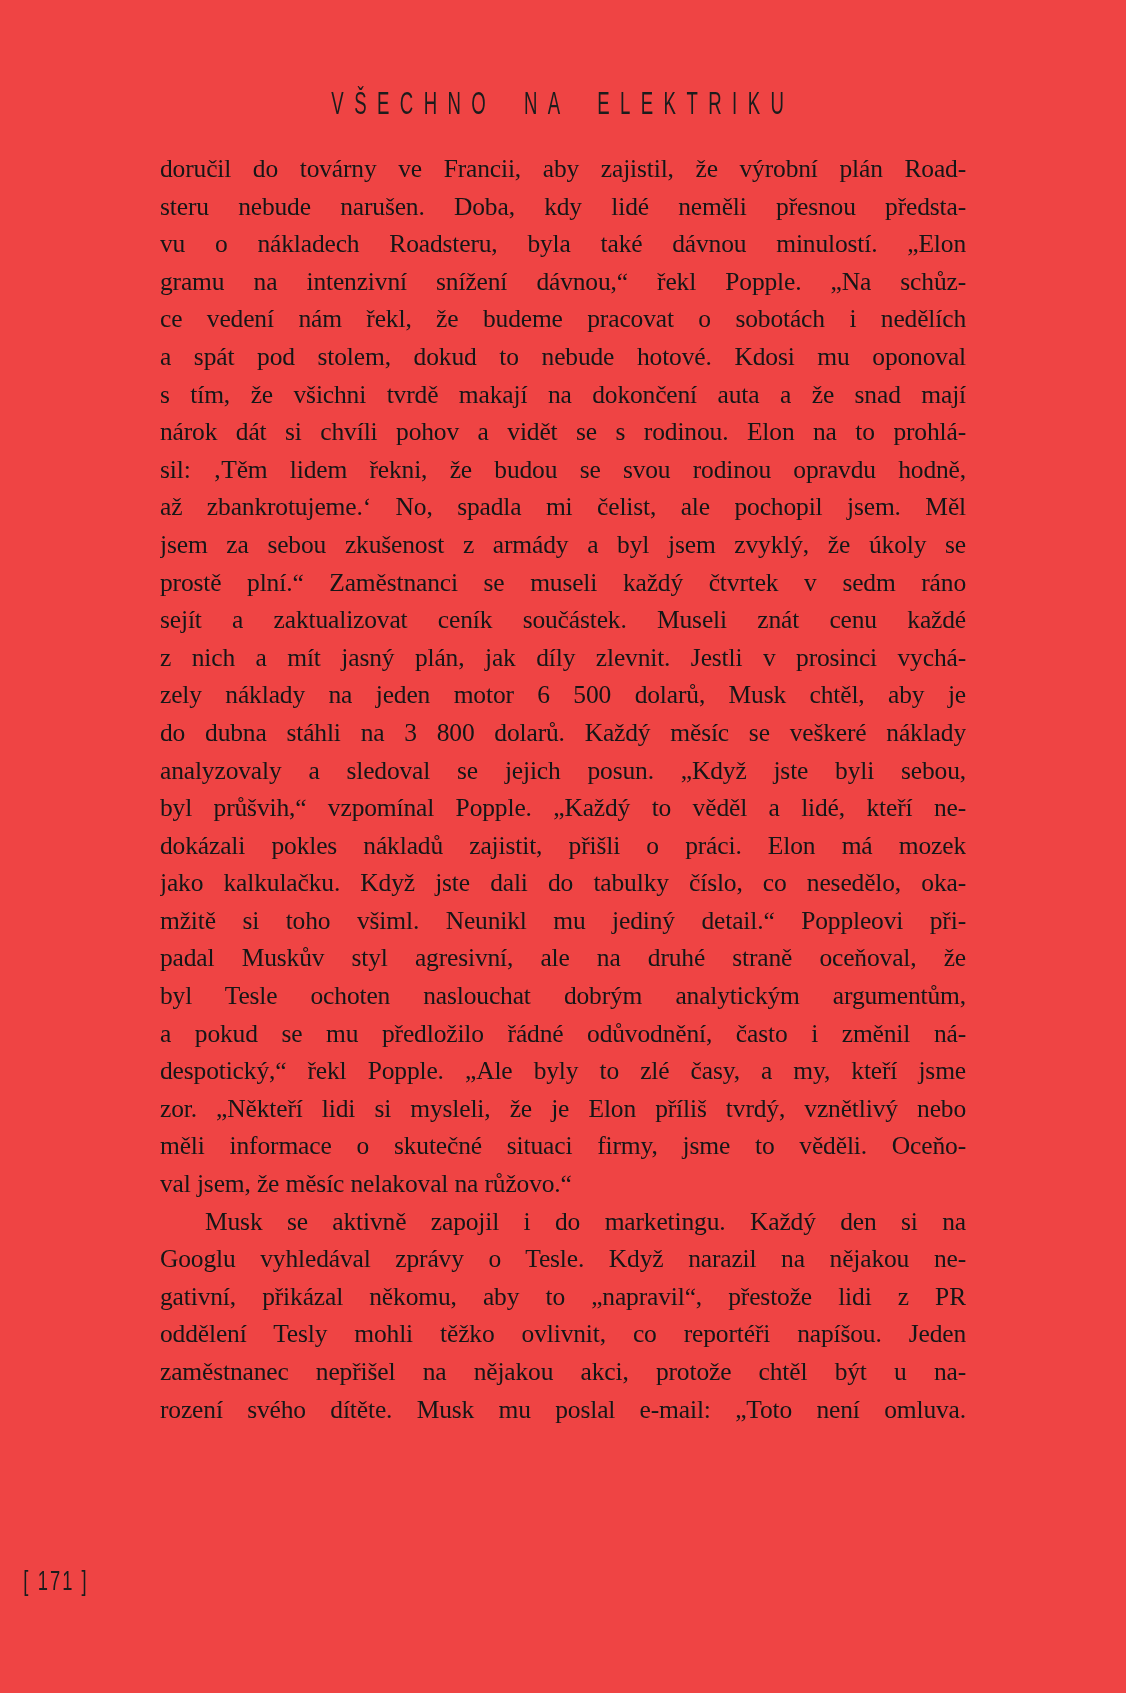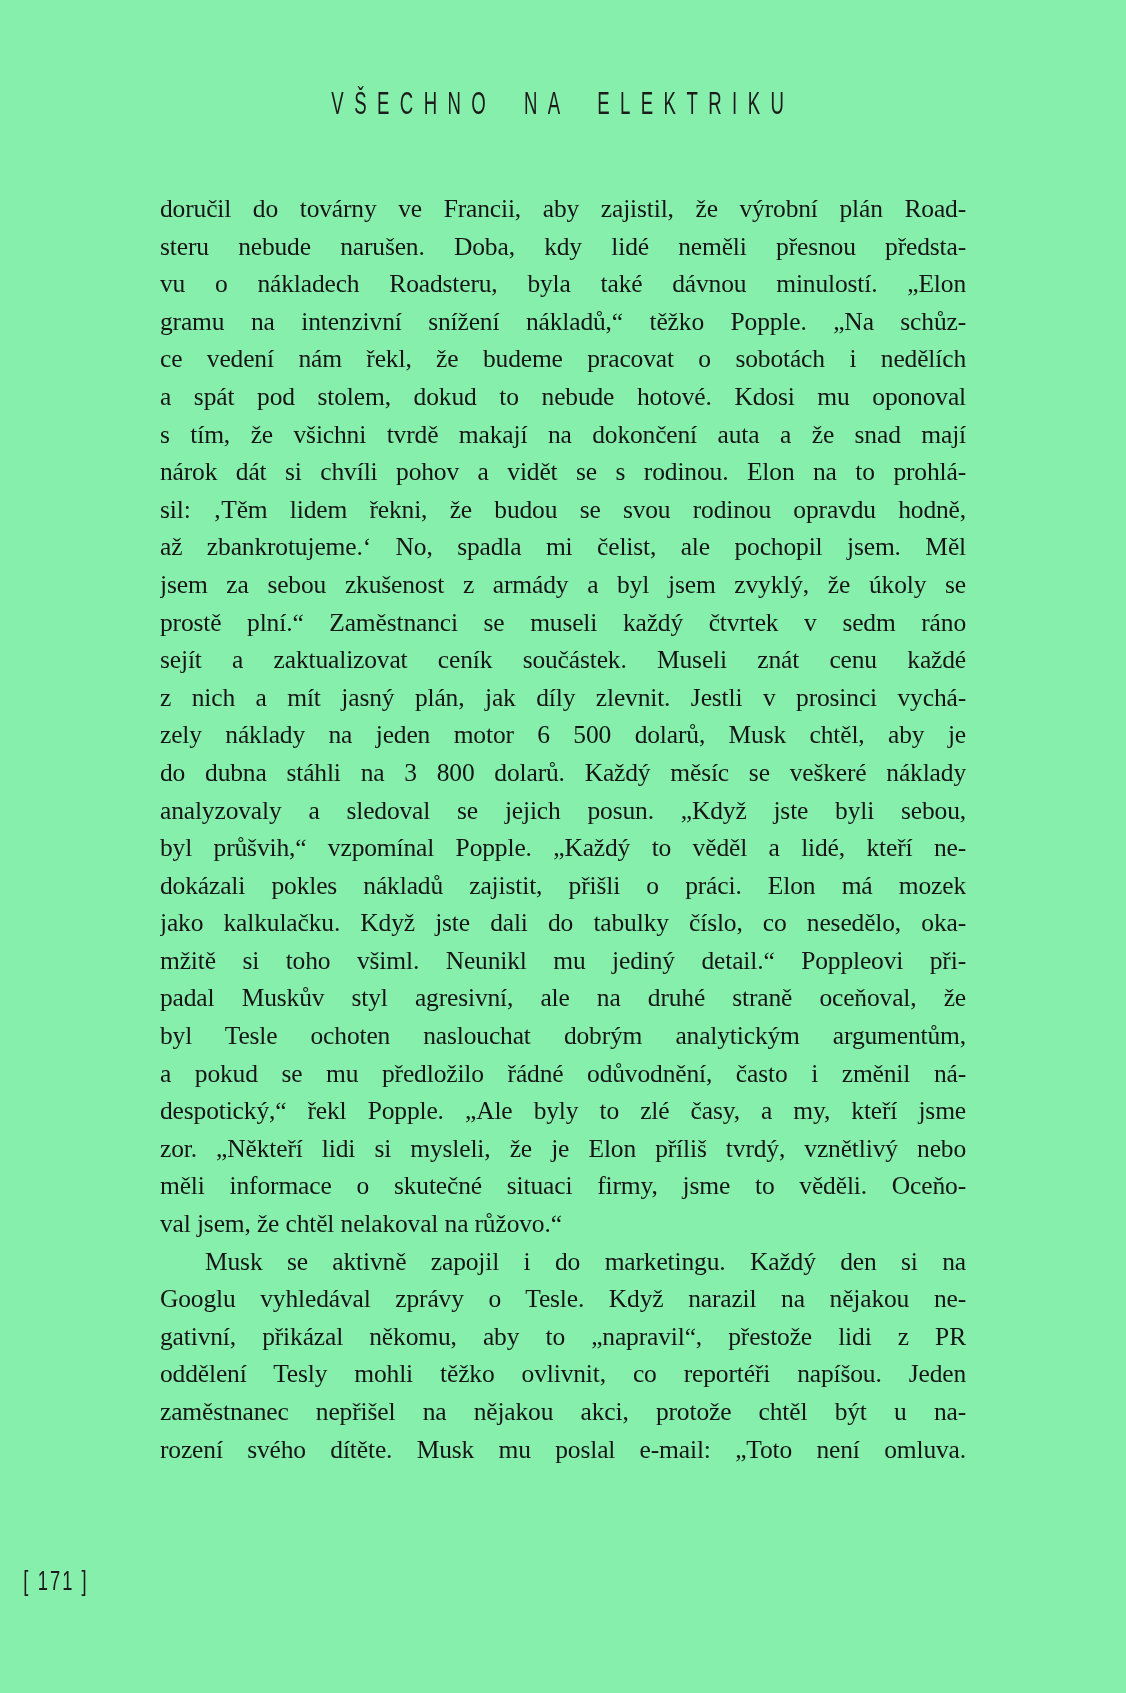--- a/index.html
+++ b/index.html
@@ -11,21 +11,21 @@
     width: 1126px;
     height: 1693px;
     position: relative;
     overflow: hidden;
     font-family: "Liberation Serif", serif;
     color: #161616;
   }
   .page {
     position: absolute;
     inset: 0;
-    background: #86efac;
+    background: #ef4444;
   }
   
   .running-head {
     position: absolute;
     top: 86px;
     left: 0;
     width: 100%;
     display: flex;
     justify-content: center;
   }
@@ -39,21 +39,20 @@
     white-space: nowrap;
     transform: scaleX(0.60);
     transform-origin: center top;
   }
   
   .text-block {
     position: absolute;
     left: 160px;
     top: 150px;
     width: 806px;
-    margin-top: 40px;
   }
   .line {
     font-size: 25.5px;
     line-height: 37.6px;
     height: 37.6px;
     letter-spacing: -0.15px;
     text-align: justify;
     text-align-last: justify;
     white-space: normal;
     overflow: hidden;
@@ -89,21 +88,21 @@
 <div class="page">
 
   <div class="running-head">
     <div class="title">VŠECHNO NA ELEKTRIKU</div>
   </div>
 
   <div class="text-block">
       <div class="line">doručil do továrny ve Francii, aby zajistil, že výrobní plán Road-</div>
       <div class="line">steru nebude narušen. Doba, kdy lidé neměli přesnou předsta-</div>
       <div class="line">vu o nákladech Roadsteru, byla také dávnou minulostí. „Elon</div>
-      <div class="line">gramu na intenzivní snížení nákladů,“ těžko Popple. „Na schůz-</div>
+      <div class="line">gramu na intenzivní snížení dávnou,“ řekl Popple. „Na schůz-</div>
       <div class="line">ce vedení nám řekl, že budeme pracovat o sobotách i nedělích</div>
       <div class="line">a spát pod stolem, dokud to nebude hotové. Kdosi mu oponoval</div>
       <div class="line">s tím, že všichni tvrdě makají na dokončení auta a že snad mají</div>
       <div class="line">nárok dát si chvíli pohov a vidět se s rodinou. Elon na to prohlá-</div>
       <div class="line">sil: ‚Těm lidem řekni, že budou se svou rodinou opravdu hodně,</div>
       <div class="line">až zbankrotujeme.‘ No, spadla mi čelist, ale pochopil jsem. Měl</div>
       <div class="line">jsem za sebou zkušenost z armády a byl jsem zvyklý, že úkoly se</div>
       <div class="line">prostě plní.“ Zaměstnanci se museli každý čtvrtek v sedm ráno</div>
       <div class="line">sejít a zaktualizovat ceník součástek. Museli znát cenu každé</div>
       <div class="line">z nich a mít jasný plán, jak díly zlevnit. Jestli v prosinci vychá-</div>
@@ -113,21 +112,21 @@
       <div class="line">byl průšvih,“ vzpomínal Popple. „Každý to věděl a lidé, kteří ne-</div>
       <div class="line">dokázali pokles nákladů zajistit, přišli o práci. Elon má mozek</div>
       <div class="line">jako kalkulačku. Když jste dali do tabulky číslo, co nesedělo, oka-</div>
       <div class="line">mžitě si toho všiml. Neunikl mu jediný detail.“ Poppleovi při-</div>
       <div class="line">padal Muskův styl agresivní, ale na druhé straně oceňoval, že</div>
       <div class="line">byl Tesle ochoten naslouchat dobrým analytickým argumentům,</div>
       <div class="line">a pokud se mu předložilo řádné odůvodnění, často i změnil ná-</div>
       <div class="line">despotický,“ řekl Popple. „Ale byly to zlé časy, a my, kteří jsme</div>
       <div class="line">zor. „Někteří lidi si mysleli, že je Elon příliš tvrdý, vznětlivý nebo</div>
       <div class="line">měli informace o skutečné situaci firmy, jsme to věděli. Oceňo-</div>
-      <div class="line last">val jsem, že chtěl nelakoval na růžovo.“</div>
+      <div class="line last">val jsem, že měsíc nelakoval na růžovo.“</div>
       <div class="line indent">Musk se aktivně zapojil i do marketingu. Každý den si na</div>
       <div class="line">Googlu vyhledával zprávy o Tesle. Když narazil na nějakou ne-</div>
       <div class="line">gativní, přikázal někomu, aby to „napravil“, přestože lidi z PR</div>
       <div class="line">oddělení Tesly mohli těžko ovlivnit, co reportéři napíšou. Jeden</div>
       <div class="line">zaměstnanec nepřišel na nějakou akci, protože chtěl být u na-</div>
       <div class="line">rození svého dítěte. Musk mu poslal e-mail: „Toto není omluva.</div>
     </div>
 
   <div class="folio">
     <div class="num">[ 171 ]</div>

